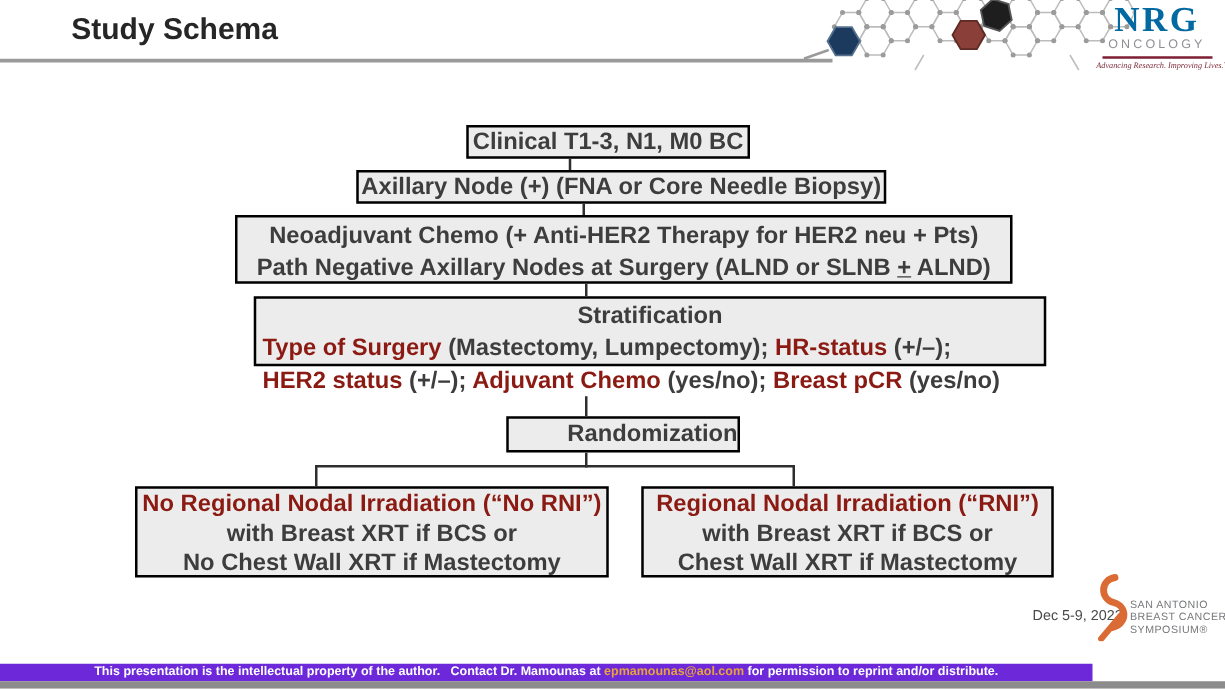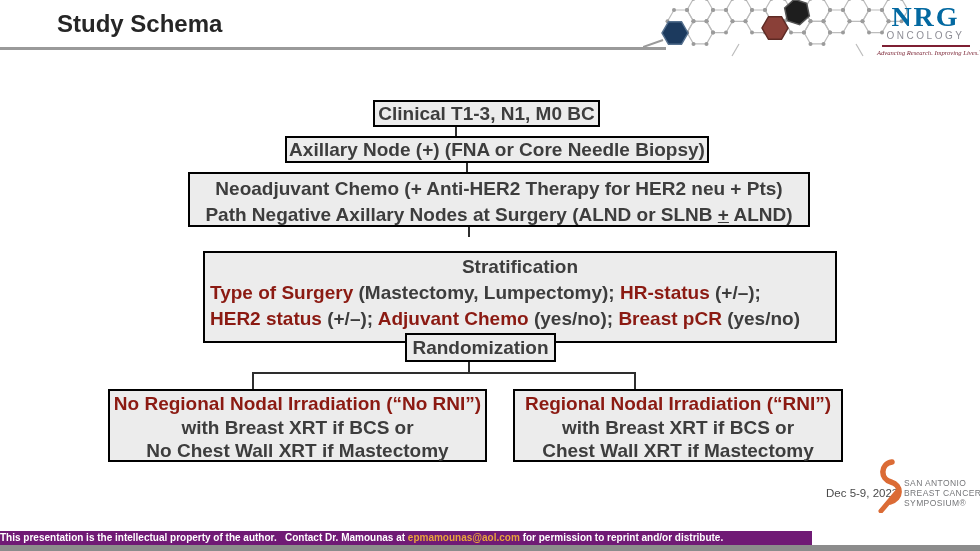--- a/index.html
+++ b/index.html
@@ -30,22 +30,22 @@
   .arm-line{line-height:23.5px;white-space:nowrap;}
   .neo-line{line-height:25.5px;padding-top:2px;white-space:nowrap;}
 
   
   .footnote{position:absolute;left:80px;top:483px;font-size:13px;color:#141414;}
   .date{position:absolute;left:826px;top:487px;font-size:11.5px;color:#4a4a4a;}
   .sabcs{position:absolute;left:872px;top:459px;width:108px;height:54px;}
   .sabcs-text{position:absolute;left:32px;top:19px;font-size:8.5px;color:#76777a;letter-spacing:0.4px;line-height:10px;white-space:nowrap;}
 
   
-  .redbar{position:absolute;left:0;top:531px;width:812px;height:14px;background:#701a75;
-          display:flex;align-items:center;}
+  .redbar{position:absolute;left:0;top:531px;width:874px;height:14px;background:#6d28d9;
+          display:flex;align-items:center;justify-content:center;}
   .redbar-text{font-size:10px;font-weight:bold;color:#ffffff;white-space:pre;line-height:14px;}
   .email{color:#E8A33C;}
   .graybar{position:absolute;left:0;top:545px;width:980px;height:6px;background:#8C8C8C;}
 </style>
 </head>
 <body>
 
 <div class="slide">
 
   <div class="title">Study Schema</div>
@@ -108,27 +108,27 @@
 
   <div class="box single" style="left:255px;top:136px;width:424px;height:27px;">
     <span>Axillary Node (+) (FNA or Core Needle Biopsy)</span>
   </div>
 
   <div class="box" style="left:158px;top:172px;width:622px;height:55px;">
     <div class="neo-line">Neoadjuvant Chemo (+ Anti-HER2 Therapy for HER2 neu + Pts)</div>
     <div class="neo-line" style="padding-top:0;"><span>Path Negative Axillary Nodes at Surgery (ALND or SLNB </span><span class="pm">+</span><span> ALND)</span></div>
   </div>
 
-  <div class="box" style="left:173px;top:251px;width:634px;height:92px;">
+  <div class="box" style="left:173px;top:237px;width:634px;height:56px;">
     <div class="strat-title">Stratification</div>
     <div class="strat-line"><span class="red">Type of Surgery</span><span class="dark"> (Mastectomy, Lumpectomy); </span><span class="red">HR-status</span><span class="dark"> (+/–);</span></div>
     <div class="strat-line"><span class="red">HER2 status</span><span class="dark"> (+/–); </span><span class="red">Adjuvant Chemo</span><span class="dark"> (yes/no); </span><span class="red">Breast pCR</span><span class="dark"> (yes/no)</span></div>
   </div>
 
-  <div class="box single" style="left:375px;top:333px;width:151px;height:29px;">
+  <div class="box single" style="left:375px;top:333px;width:187px;height:29px;justify-content:flex-end;">
     <span>Randomization</span>
   </div>
 
   <div class="box" style="left:78px;top:389px;width:379px;height:73px;padding-top:1px;">
     <div class="arm-line red">No Regional Nodal Irradiation (“No RNI”)</div>
     <div class="arm-line">with Breast XRT if BCS or</div>
     <div class="arm-line">No Chest Wall XRT if Mastectomy</div>
   </div>
 
   <div class="box" style="left:483px;top:389px;width:330px;height:73px;padding-top:1px;">

